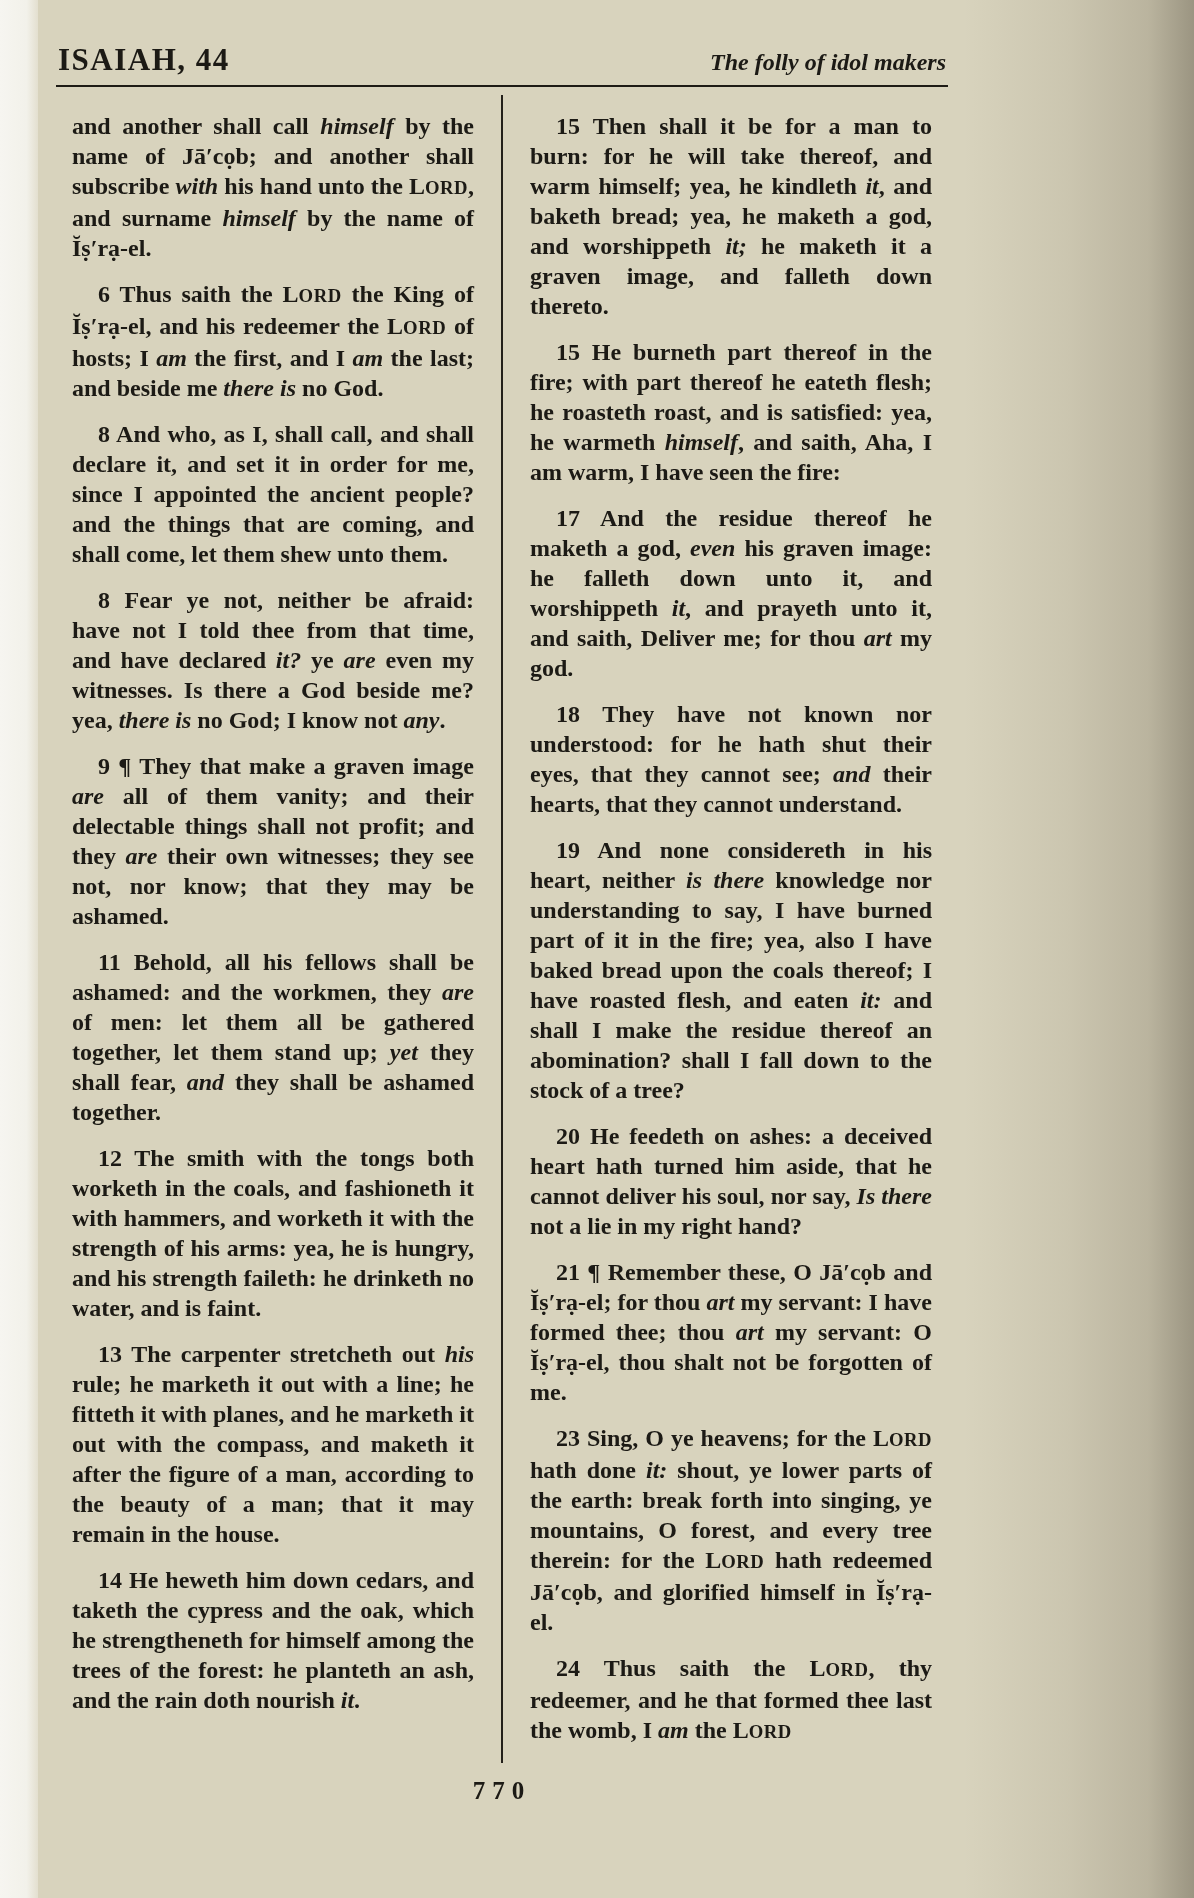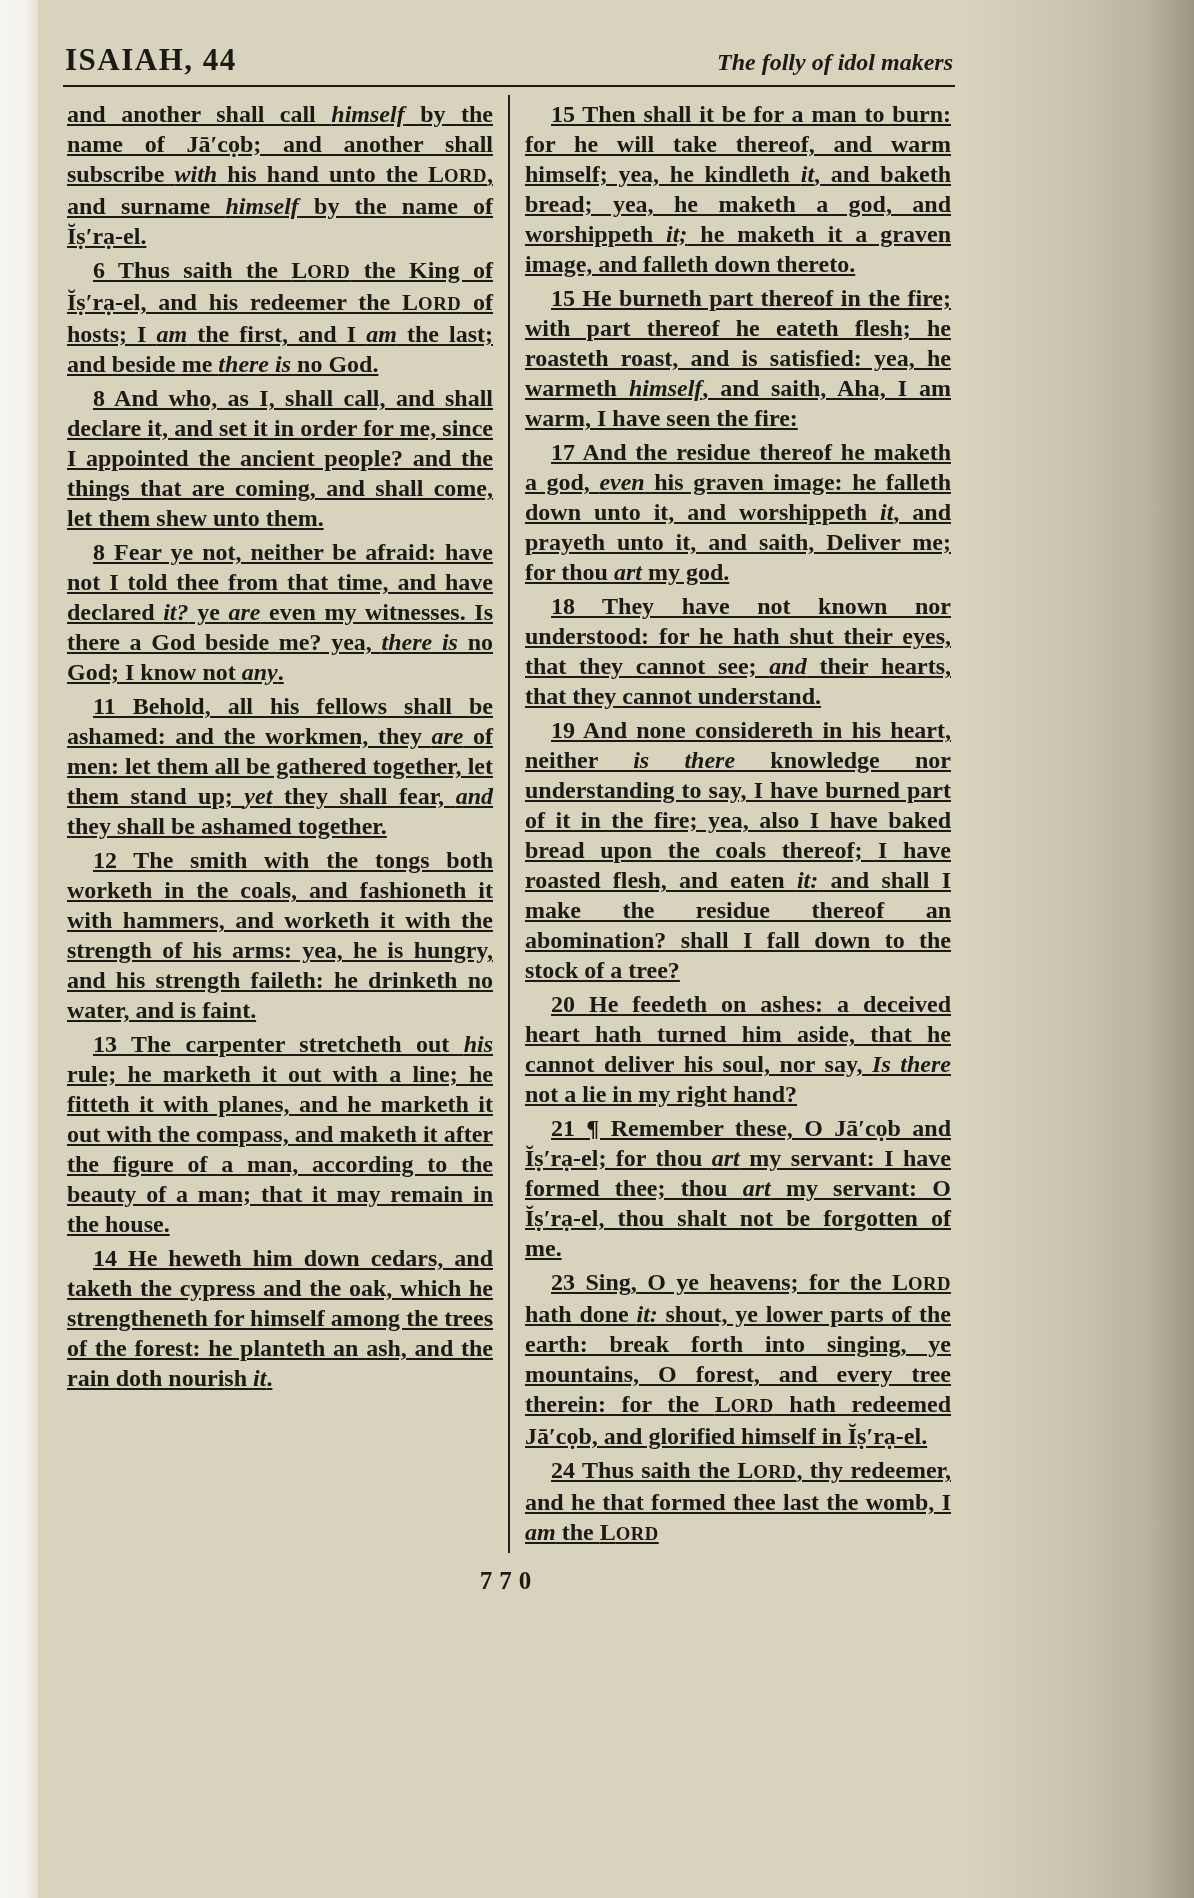--- a/index.html
+++ b/index.html
@@ -20,21 +20,21 @@
   }
   .right-shade {
     position: absolute;
     right: 0; top: 0;
     width: 230px; height: 100%;
     background: linear-gradient(to right, rgba(90,80,58,0) 0%, rgba(90,80,58,0.10) 45%, rgba(80,70,50,0.22) 80%, rgba(55,47,32,0.38) 100%);
     pointer-events: none;
   }
   .content {
     position: absolute;
-    left: 63px;
+    left: 56px;
     top: 42px;
     width: 892px;
   }
   .header {
     display: flex;
     justify-content: space-between;
     align-items: baseline;
     padding: 0 2px;
   }
   .head-left {
@@ -62,23 +62,22 @@
     font-size: 24px;
     line-height: 30px;
     font-weight: bold;
   }
   .divider {
     width: 2px;
     background: #23201a;
     margin: 0 11px;
   }
   .verse {
-    margin: 4px;
+    margin: 16px;
     text-indent: 26px;
-    text-decoration: underline;
   }
   .verse.no-indent { text-indent: 0; }
   .it { font-style: italic; }
   .sc-rest { font-size: 0.78em; letter-spacing: 0.5px; }
   .pageno {
     text-align: center;
     font-size: 25px;
     font-weight: bold;
     letter-spacing: 7px;
     margin-top: 14px;
@@ -96,20 +95,21 @@
       <span class="head-right">The folly of idol makers</span>
     </div>
     <div class="rule"></div>
 
     <div class="cols">
       <div class="col">
           <p class="verse no-indent"><span>and another shall call </span><span class="it">himself</span><span> by the name of Jā′cọb; and another shall subscribe </span><span class="it">with</span><span> his hand unto the </span><span class="sc">L<span class="sc-rest">ORD</span></span><span>, and surname </span><span class="it">himself</span><span> by the name of Ĭṣ′rạ-el.</span></p>
           <p class="verse"><span>6 Thus saith the </span><span class="sc">L<span class="sc-rest">ORD</span></span><span> the King of Ĭṣ′rạ-el, and his redeemer the </span><span class="sc">L<span class="sc-rest">ORD</span></span><span> of hosts; I </span><span class="it">am</span><span> the first, and I </span><span class="it">am</span><span> the last; and beside me </span><span class="it">there is</span><span> no God.</span></p>
           <p class="verse"><span>8 And who, as I, shall call, and shall declare it, and set it in order for me, since I appointed the ancient people? and the things that are coming, and shall come, let them shew unto them.</span></p>
           <p class="verse"><span>8 Fear ye not, neither be afraid: have not I told thee from that time, and have declared </span><span class="it">it?</span><span> ye </span><span class="it">are</span><span> even my witnesses. Is there a God beside me? yea, </span><span class="it">there is</span><span> no God; I know not </span><span class="it">any</span><span>.</span></p>
+          <p class="verse"><span>9 ¶ They that make a graven image </span><span class="it">are</span><span> all of them vanity; and their delectable things shall not profit; and they </span><span class="it">are</span><span> their own witnesses; they see not, nor know; that they may be ashamed.</span></p>
           <p class="verse"><span>11 Behold, all his fellows shall be ashamed: and the workmen, they </span><span class="it">are</span><span> of men: let them all be gathered together, let them stand up; </span><span class="it">yet</span><span> they shall fear, </span><span class="it">and</span><span> they shall be ashamed together.</span></p>
           <p class="verse"><span>12 The smith with the tongs both worketh in the coals, and fashioneth it with hammers, and worketh it with the strength of his arms: yea, he is hungry, and his strength faileth: he drinketh no water, and is faint.</span></p>
           <p class="verse"><span>13 The carpenter stretcheth out </span><span class="it">his</span><span> rule; he marketh it out with a line; he fitteth it with planes, and he marketh it out with the compass, and maketh it after the figure of a man, according to the beauty of a man; that it may remain in the house.</span></p>
           <p class="verse"><span>14 He heweth him down cedars, and taketh the cypress and the oak, which he strengtheneth for himself among the trees of the forest: he planteth an ash, and the rain doth nourish </span><span class="it">it</span><span>.</span></p>
         </div>
       <div class="divider"></div>
       <div class="col">
           <p class="verse"><span>15 Then shall it be for a man to burn: for he will take thereof, and warm himself; yea, he kindleth </span><span class="it">it</span><span>, and baketh bread; yea, he maketh a god, and worshippeth </span><span class="it">it;</span><span> he maketh it a graven image, and falleth down thereto.</span></p>
           <p class="verse"><span>15 He burneth part thereof in the fire; with part thereof he eateth flesh; he roasteth roast, and is satisfied: yea, he warmeth </span><span class="it">himself</span><span>, and saith, Aha, I am warm, I have seen the fire:</span></p>
           <p class="verse"><span>17 And the residue thereof he maketh a god, </span><span class="it">even</span><span> his graven image: he falleth down unto it, and worshippeth </span><span class="it">it</span><span>, and prayeth unto it, and saith, Deliver me; for thou </span><span class="it">art</span><span> my god.</span></p>

